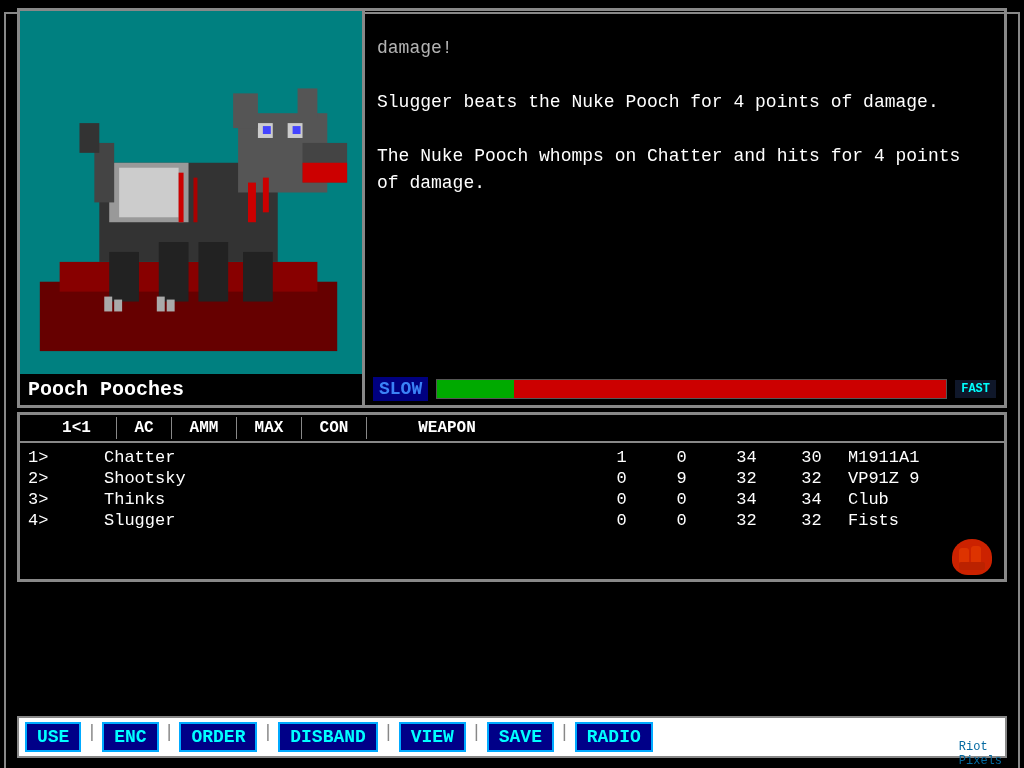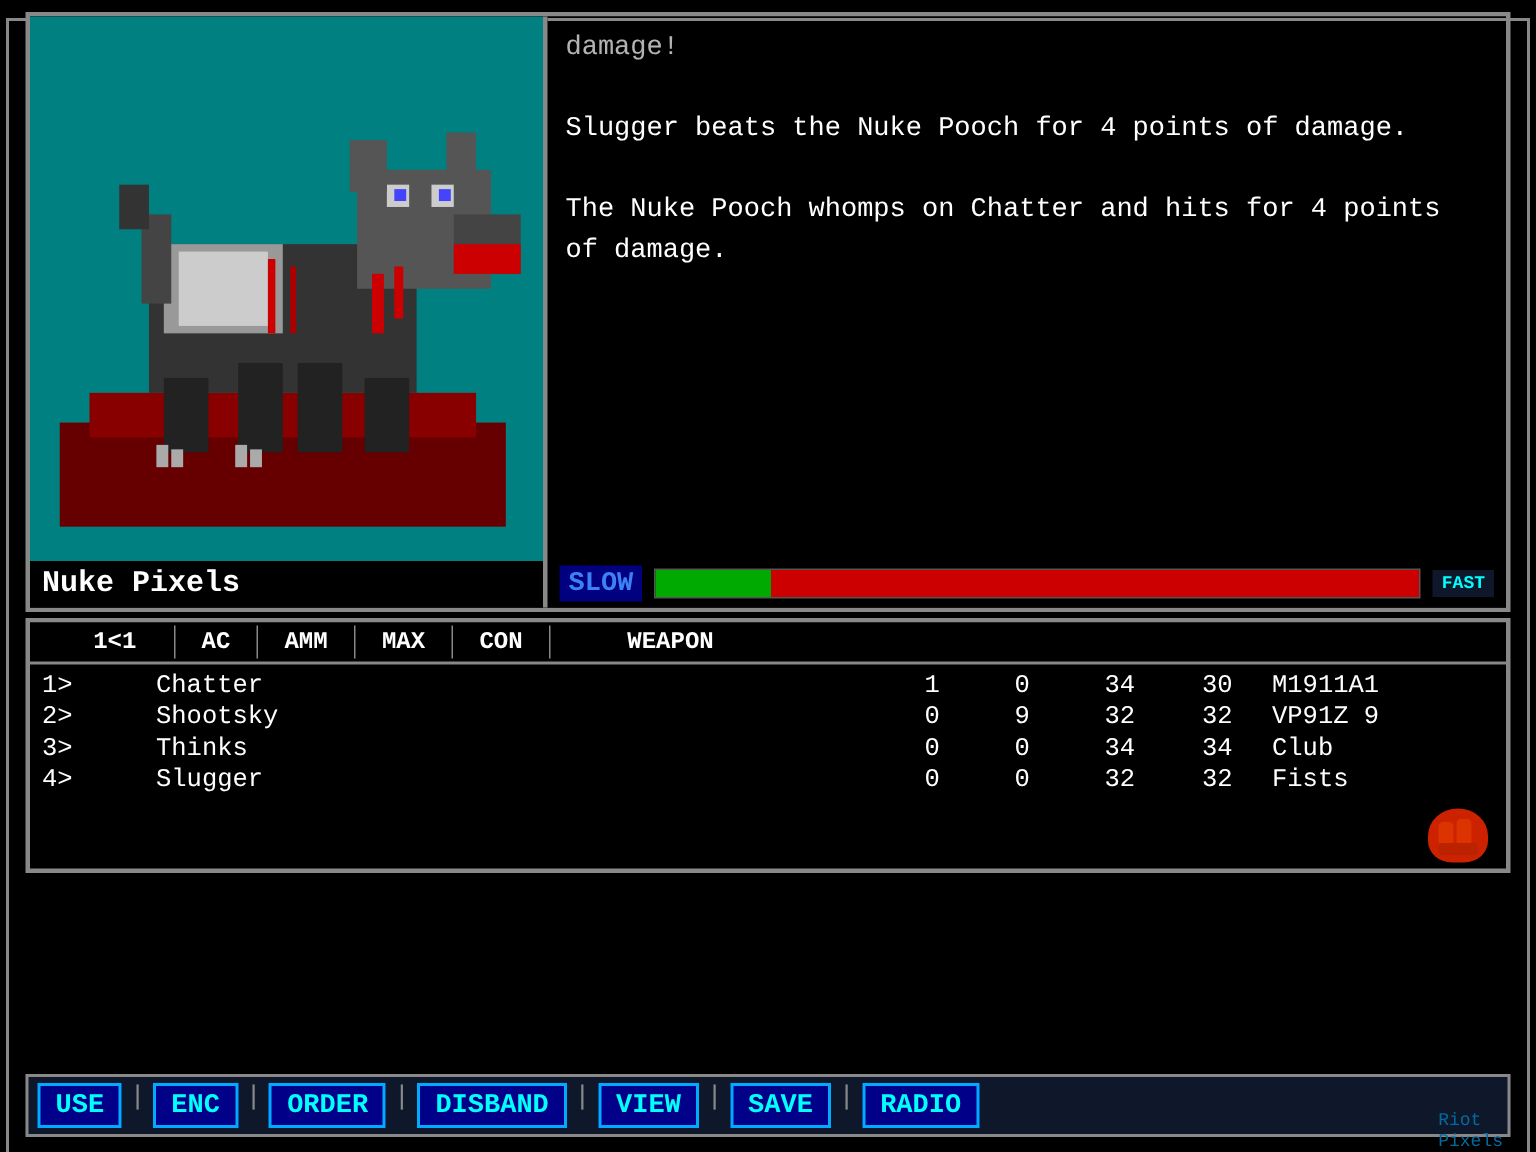--- a/index.html
+++ b/index.html
@@ -63,20 +63,21 @@
       padding: 4px 8px;
       font-family: 'Courier New', monospace;
     }
 
     
     #combat-log-panel {
       flex: 1;
       background: #000;
       display: flex;
       flex-direction: column;
+      margin-top: 16px;
     }
 
     #combat-text {
       flex: 1;
       color: #fff;
       font-size: 18px;
       font-family: 'Courier New', monospace;
       padding: 8px 12px;
       line-height: 1.5;
       overflow: hidden;
@@ -209,21 +210,21 @@
     }
 
     
     #menu-bar {
       position: absolute;
       bottom: 18px;
       left: 17px;
       right: 17px;
       display: flex;
       align-items: center;
-      background: #0f172a;
+      background: #ffffff;
       border: 2px solid #888;
       padding: 4px 6px;
       gap: 2px;
     }
 
     .menu-item {
       color: #ffff00;
       font-family: 'Courier New', monospace;
       font-size: 18px;
       font-weight: bold;
@@ -317,21 +318,21 @@
           <rect x="75" y="120" width="20" height="60" fill="#444444"></rect>
           <rect x="60" y="100" width="20" height="30" fill="#333333"></rect>
 
           <rect x="85" y="275" width="8" height="15" fill="#aaaaaa"></rect>
           <rect x="95" y="278" width="8" height="12" fill="#aaaaaa"></rect>
           <rect x="138" y="275" width="8" height="15" fill="#aaaaaa"></rect>
           <rect x="148" y="278" width="8" height="12" fill="#aaaaaa"></rect>
         </svg>
       </div>
       <div id="monster-name-bar">
-        <span>Nuke Pixels</span>
+        <span>Pooch Pooches</span>
       </div>
     </div>
 
     <div id="combat-log-panel">
       <div id="combat-text">
         <div class="truncated-text">damage!</div>
         <br>
         <div>Slugger beats the Nuke Pooch for 4 points of damage.</div>
         <br>
         <div>The Nuke Pooch whomps on Chatter and hits for 4 points of damage.</div>

